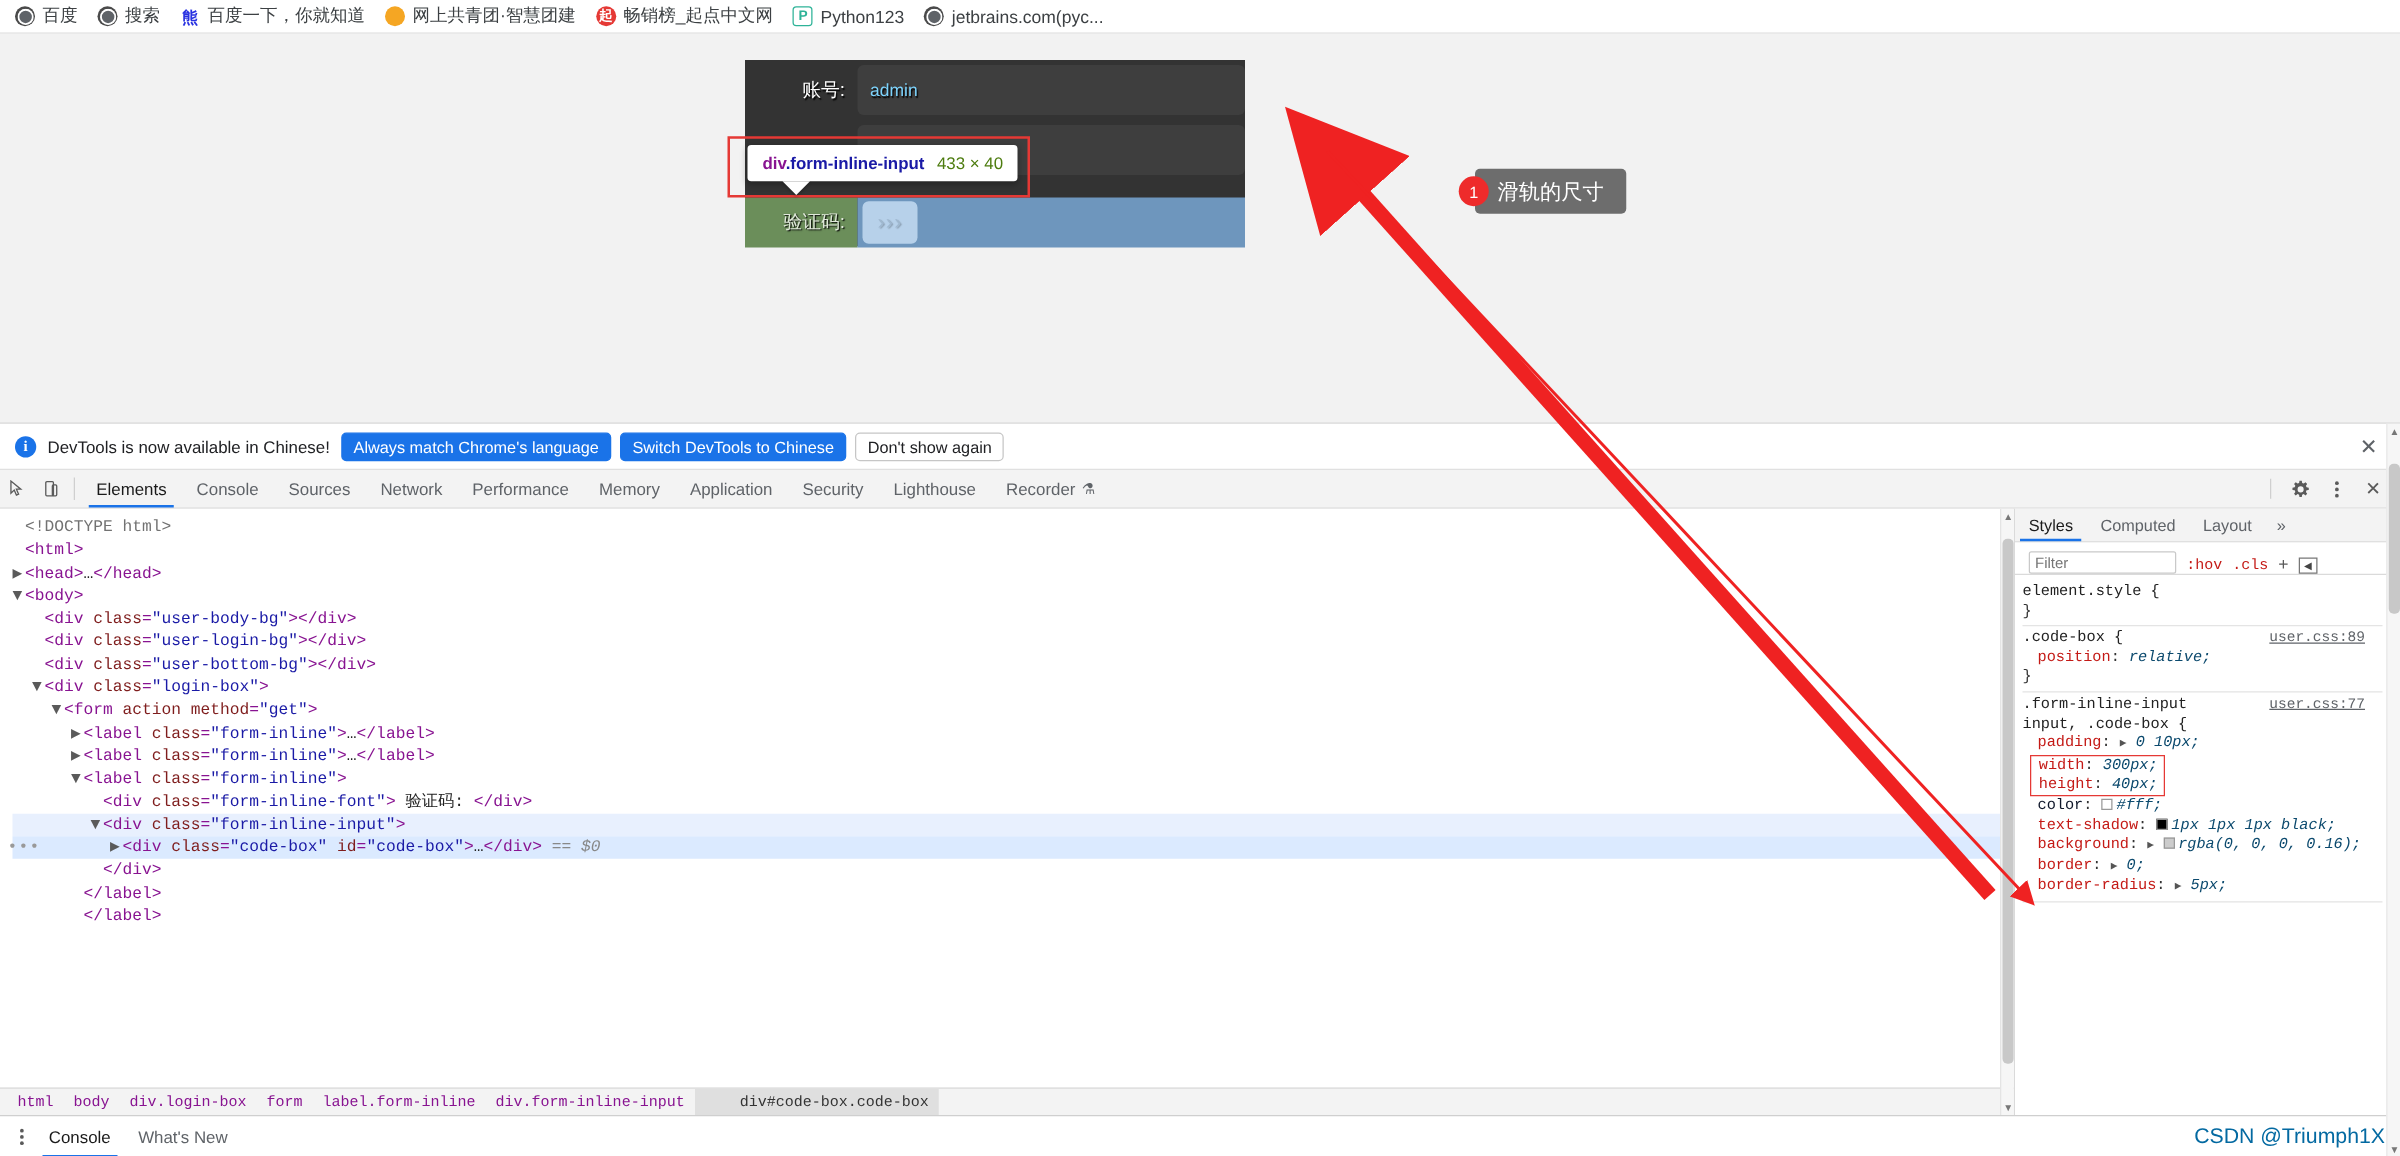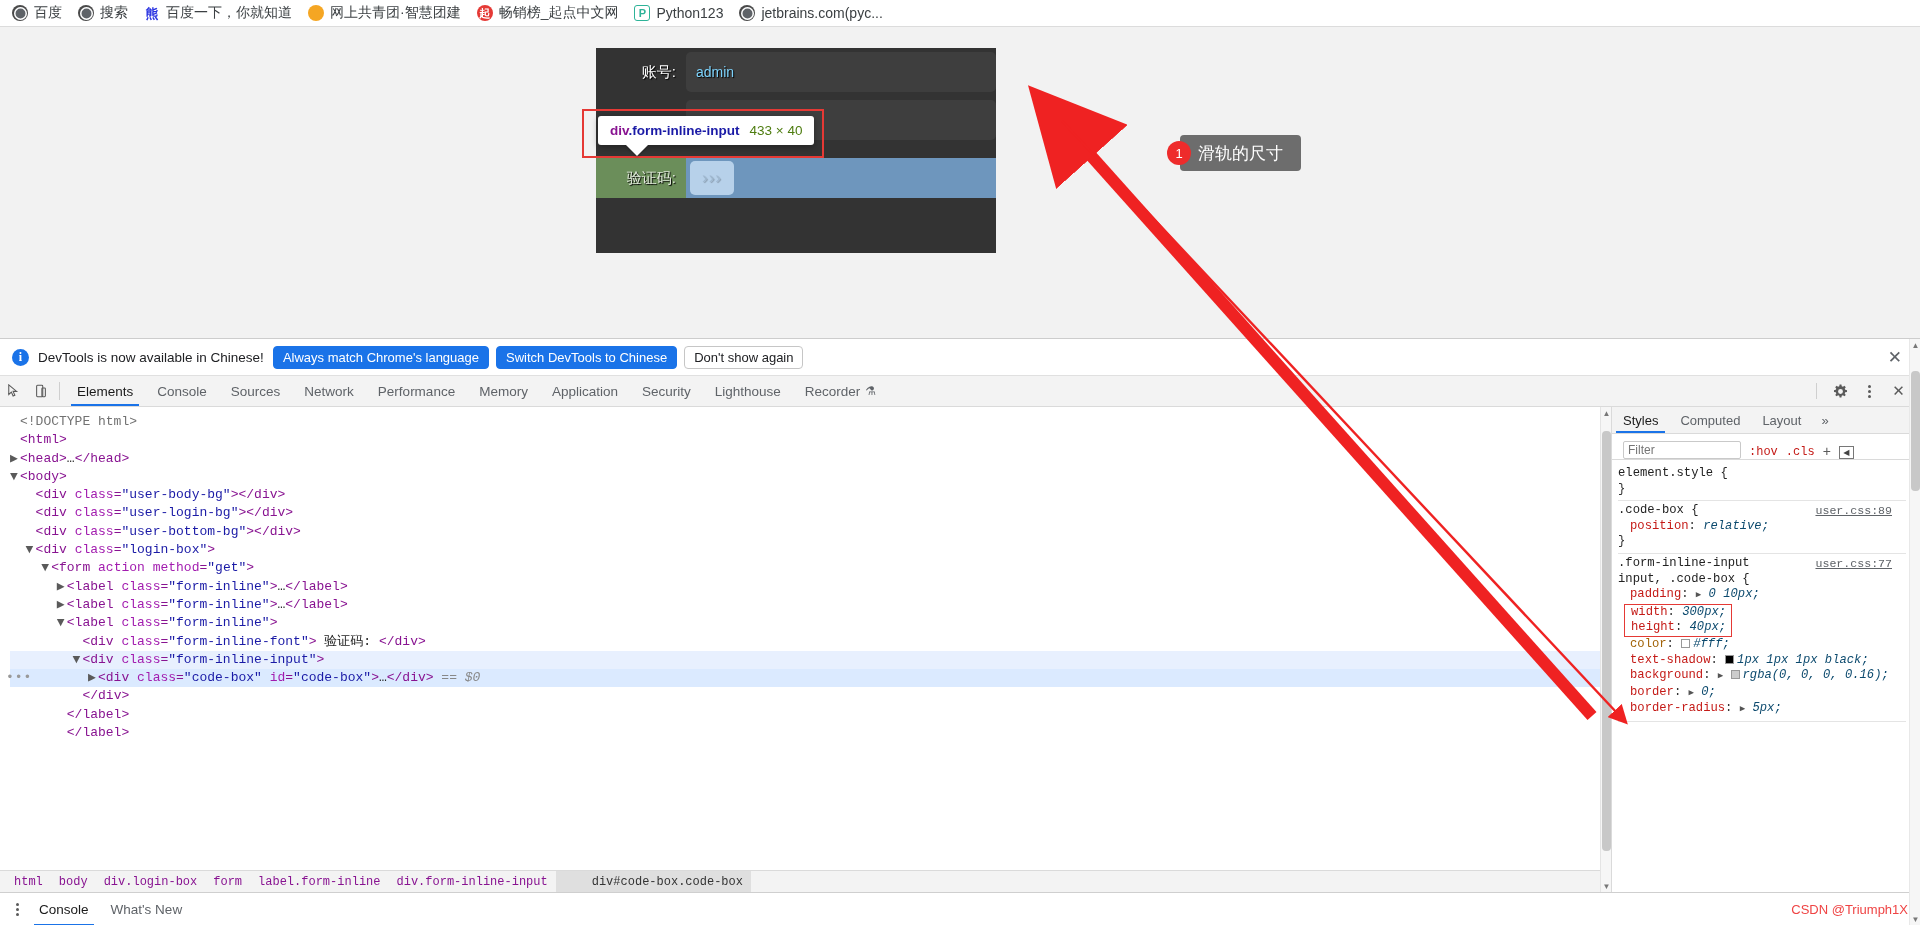--- a/index.html
+++ b/index.html
@@ -55,21 +55,21 @@
     height: 311px;
     background: #f2f2f2;
     overflow: hidden;
   }
   #user-body-bg {
     position:absolute; inset:0; background:#f2f2f2;
   }
   #login-box {
     position: absolute;
     left: 596px; top: 21px;
-    width: 400px; height: 205px;
+    width: 400px; height: 149px;
     background: #333333;
   }
   .form-row {
     display: flex; align-items: center;
     height: 48px;
   }
   .form-inline-font {
     width: 90px;
     text-align: right;
     padding-right: 10px;
@@ -273,21 +273,21 @@
     padding:6px 0 0 10px;
     overflow:hidden;
     color:#881391;
     position:relative;
   }
   .dom-line { white-space:pre; height:18.3px; position:relative; }
   .dom-line.sel { background:#dbeaff; }
   .dom-line.sel2 { background:#e8f0fe; }
   .tw { color:#727272; }        
   .tg { color:#881391; }        
-  .ta { color:#a21caf; }        
+  .ta { color:#7f1d1d; }        
   .tv { color:#1a1aa6; }        
   .tt { color:#222222; }        
   .tdollar { color:#888; font-style:italic; }
   .arw { color:#5a5a5a; display:inline-block; width:10px; }
   .dots3 { color:#999; letter-spacing:1px; }
 
   #dom-scroll {
     position:absolute; right:0; top:0; width:11px; bottom:0;
     background:#f6f6f6; border-left:1px solid #e4e4e4;
   }
@@ -380,21 +380,21 @@
     background:#fff;
     display:flex; align-items:center;
     padding-left:6px;
   }
   #drawer-kebab { width:22px;display:flex;align-items:center;justify-content:center;color:#5a5a5a;cursor:pointer;}
   .dw-tab { padding:0 11px; height:33px; display:flex;align-items:center; font-size:13.5px;color:#5f6368;cursor:pointer;position:relative;}
   .dw-tab.active{color:#1a1a1a;}
   .dw-tab.active::after{content:"";position:absolute;left:6px;right:6px;bottom:0;height:2px;background:#1a73e8;}
   #watermark {
     margin-left:auto; padding-right:12px;
-    font-size:13px; color:#ef4444;
+    font-size:17px; color:#0369a1;
     display:flex;align-items:center;gap:2px;
   }
 
   .kebab { display:flex; flex-direction:column; gap:2px; align-items:center;}
   .kebab i { width:3px;height:3px;border-radius:50%;background:#5a5a5a;display:block;}
 </style>
 </head>
 <body>
 
 <div id="bookmark-bar">
@@ -605,21 +605,21 @@
           </div>
           <div class="rule">
             <div class="sel-name" style="white-space: pre-line;">.form-inline-input
 input, .code-box {</div>
             <span class="src">user.css:77</span>
             <span class="prop"><span style="color:#c41a16">padding</span><span style="color:#333">: </span><span class="tri">▶</span> <span class="pval">0 10px;</span></span>
             <span class="hl-box">
               <span class="prop"><span style="color:#c41a16">width</span><span style="color:#333">: </span><span class="pval">300px;</span></span>
               <span class="prop"><span style="color:#c41a16">height</span><span style="color:#333">: </span><span class="pval">40px;</span></span>
             </span>
-            <span class="prop"><span style="color:#a16207">color</span><span style="color:#333">: </span><span class="swatch" style="background:#ffffff"></span><span class="pval">#fff;</span></span>
+            <span class="prop"><span style="color:#0f172a">color</span><span style="color:#333">: </span><span class="swatch" style="background:#ffffff"></span><span class="pval">#fff;</span></span>
             <span class="prop"><span style="color:#c41a16">text-shadow</span><span style="color:#333">: </span><span class="swatch" style="background:#000000"></span><span class="pval">1px 1px 1px black;</span></span>
             <span class="prop"><span style="color:#c41a16">background</span><span style="color:#333">: </span><span class="tri">▶</span> <span class="swatch" style="background:#cccccc"></span><span class="pval">rgba(0, 0, 0, 0.16);</span></span>
             <span class="prop"><span style="color:#c41a16">border</span><span style="color:#333">: </span><span class="tri">▶</span> <span class="pval">0;</span></span>
             <span class="prop"><span style="color:#c41a16">border-radius</span><span style="color:#333">: </span><span class="tri">▶</span> <span class="pval">5px;</span></span>
           </div>
         </div>
       <div id="styles-scroll">
         <div class="sb-arrow" style="top:0;">▲</div>
         <div class="thumb"></div>
         <div class="sb-arrow" style="bottom:0;">▼</div>

